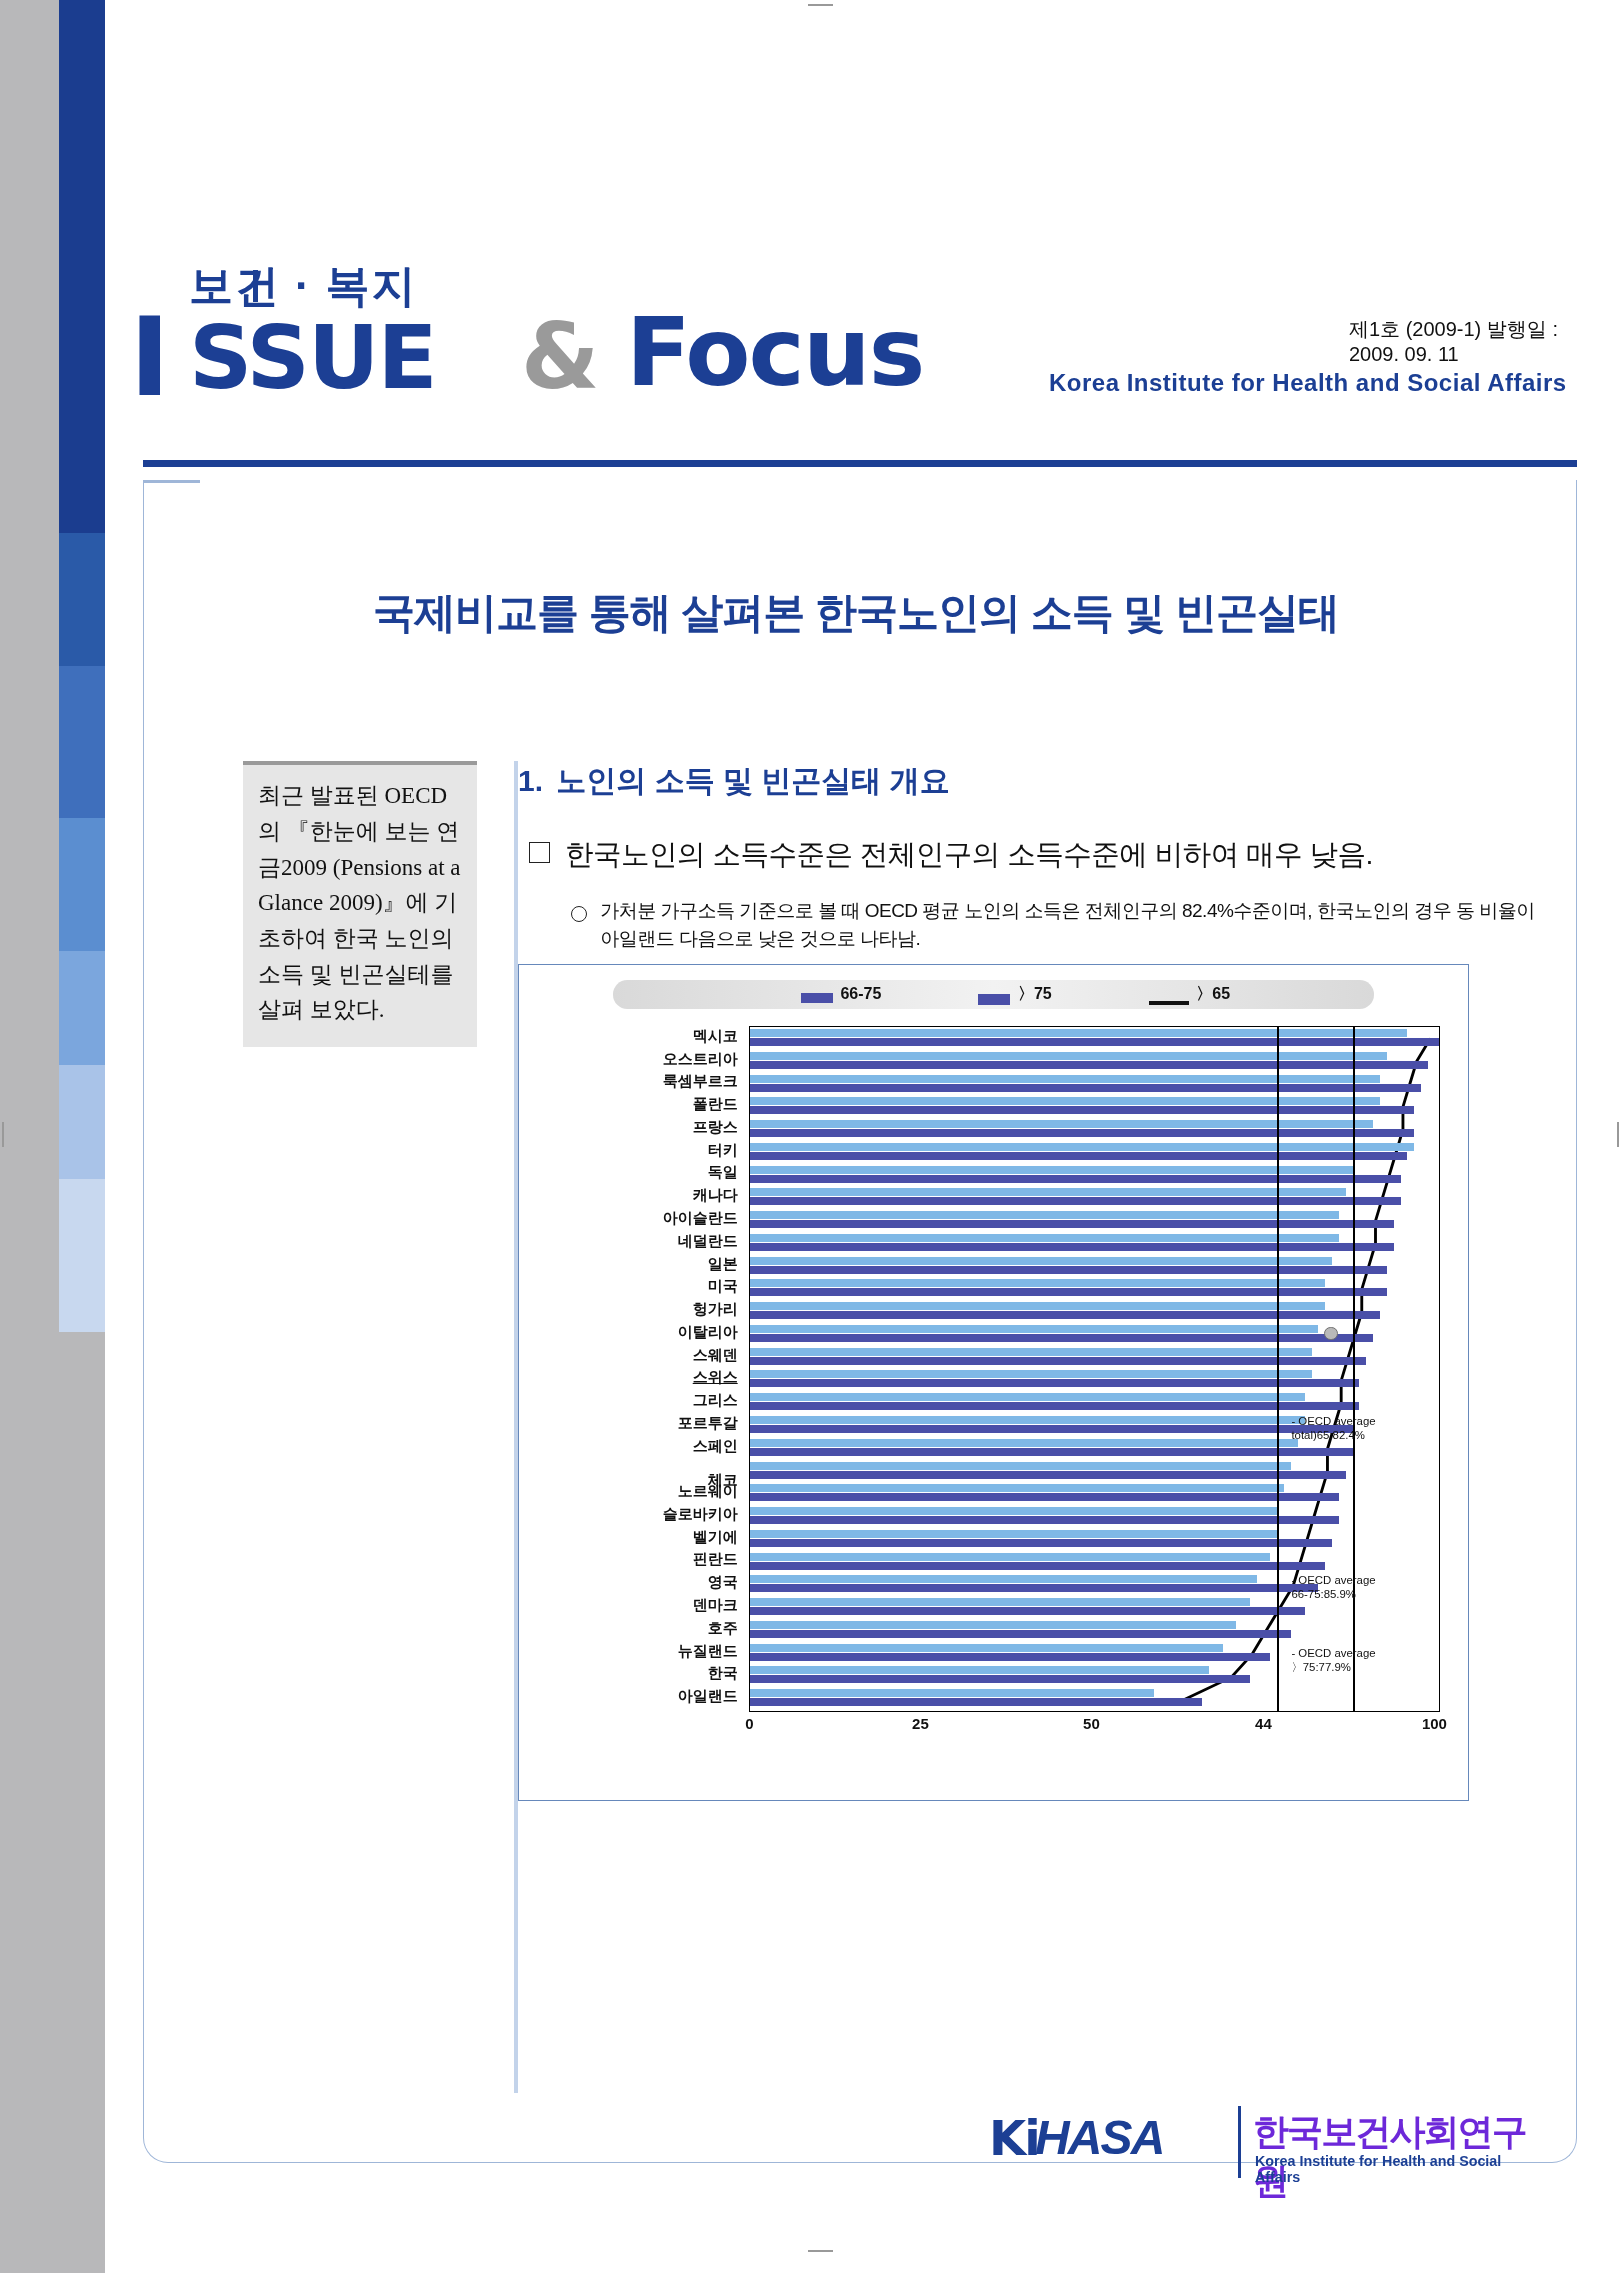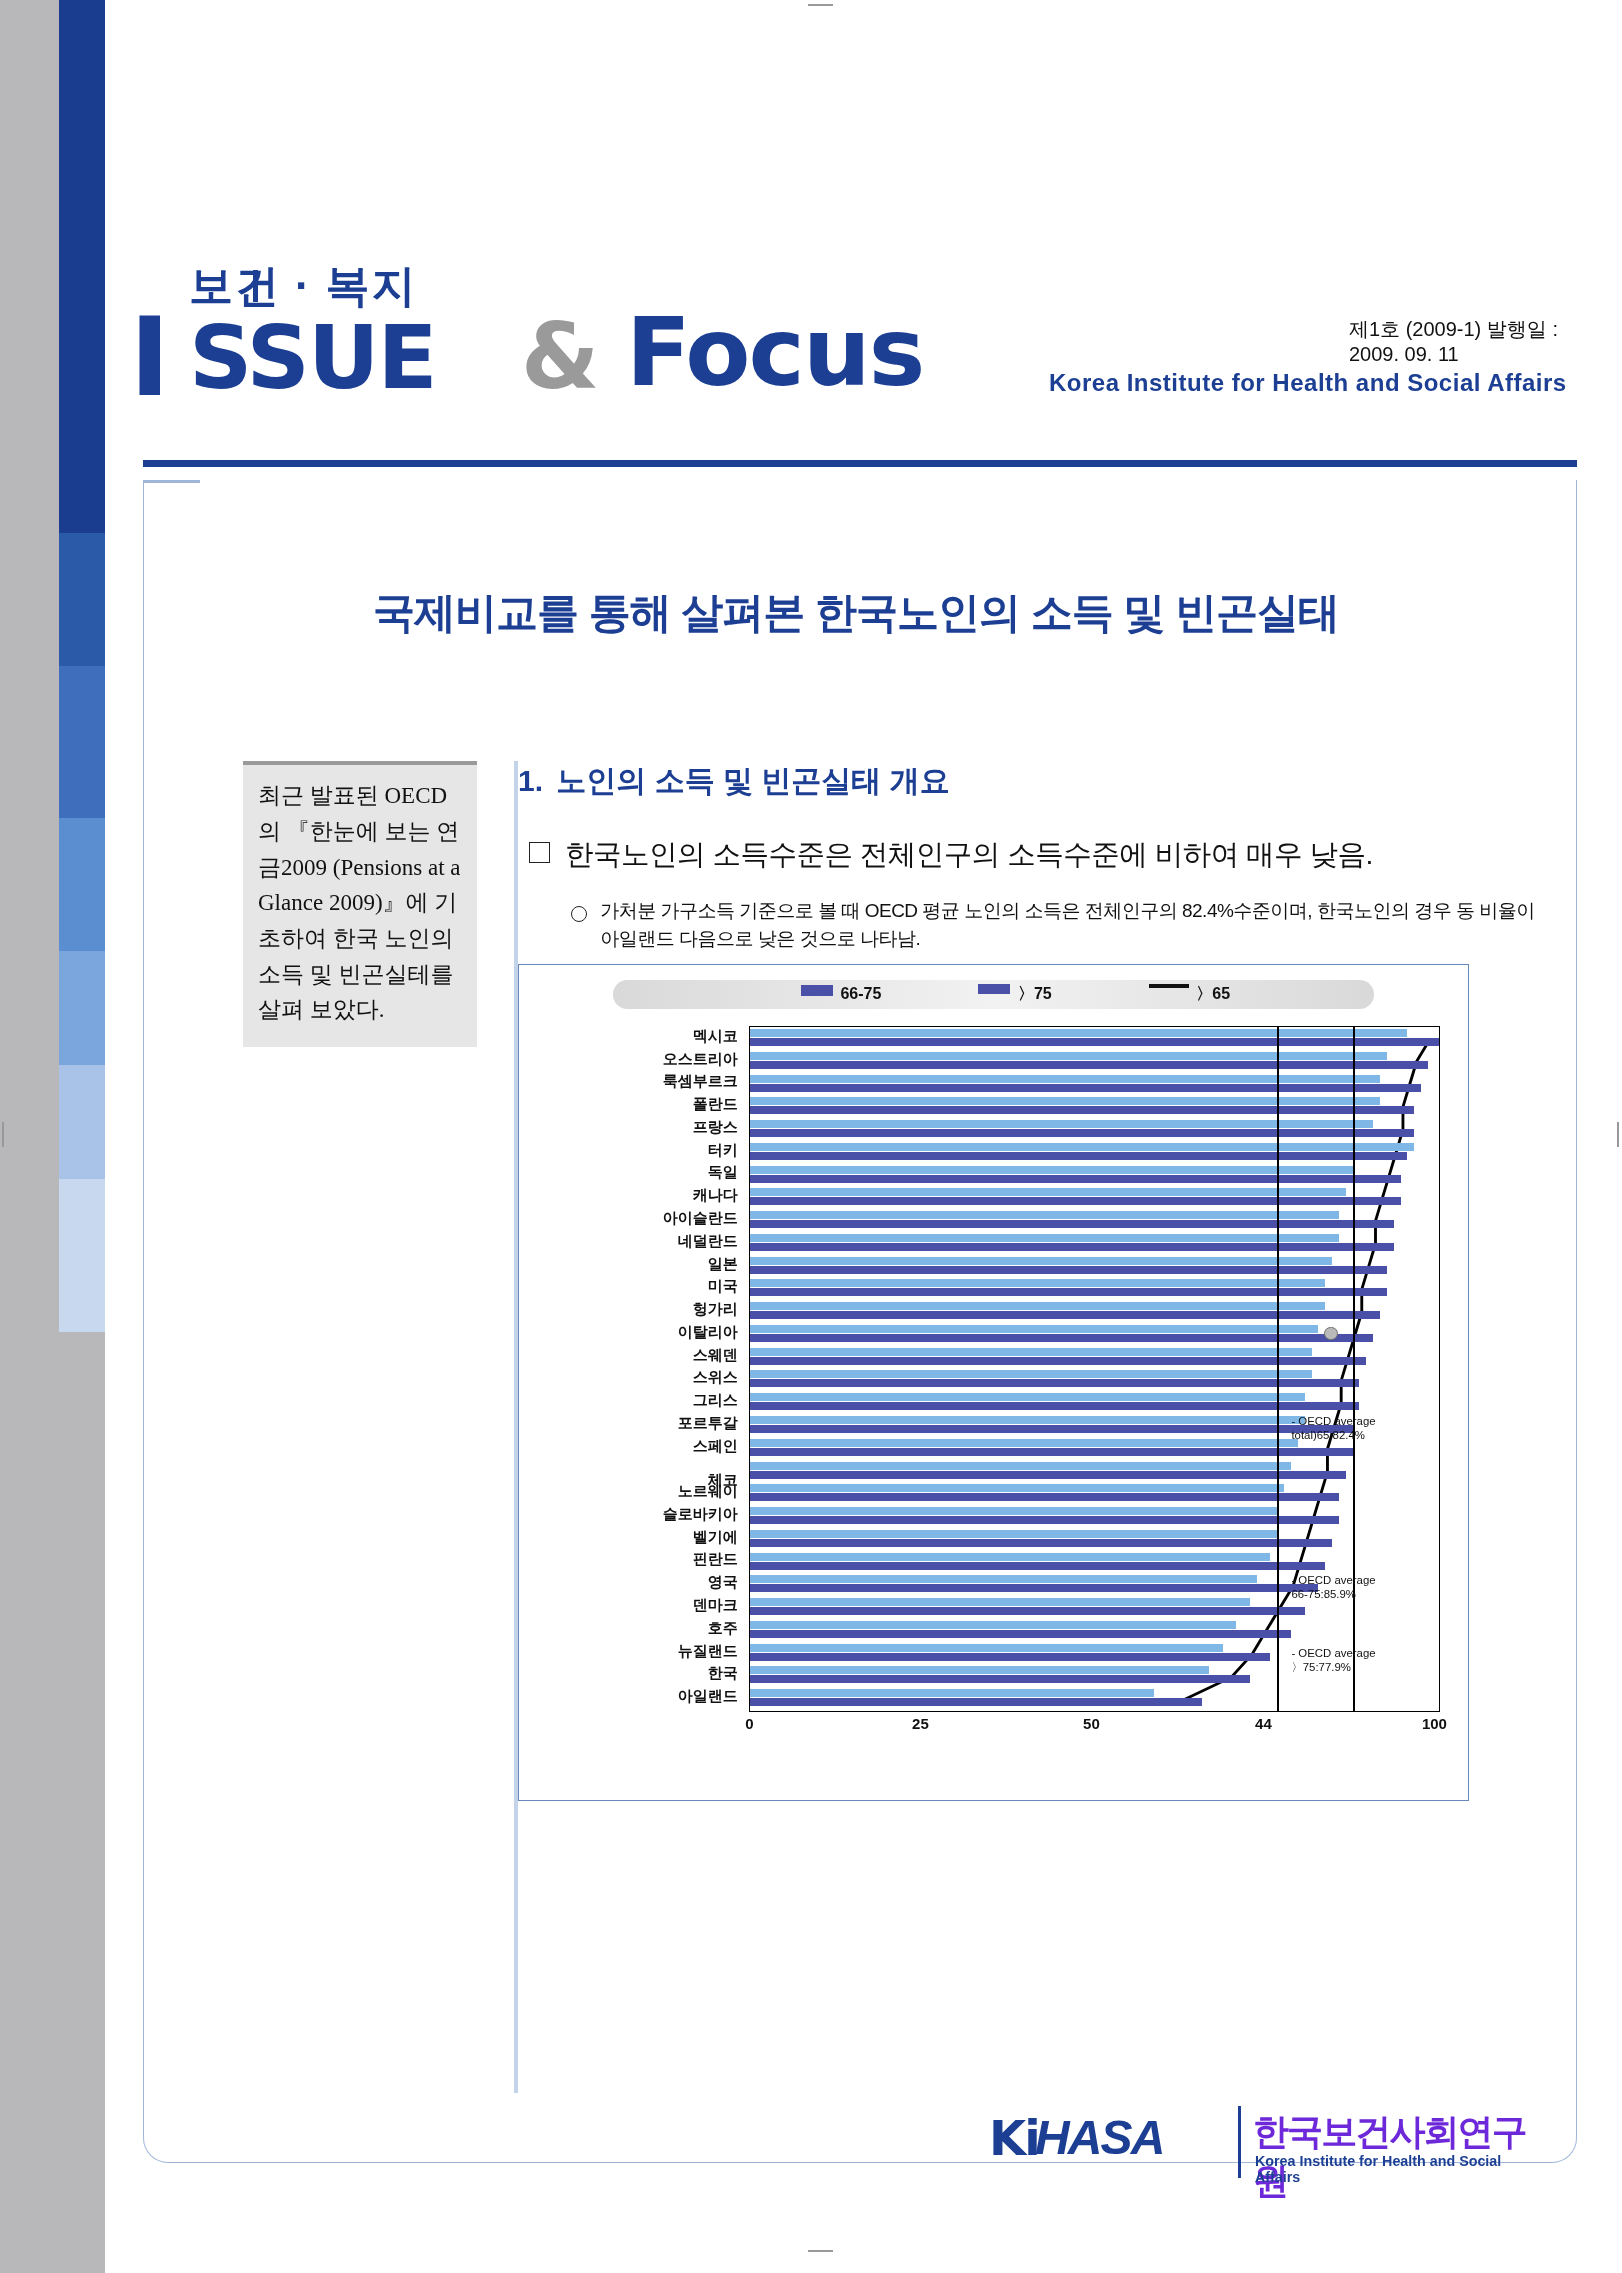--- a/index.html
+++ b/index.html
@@ -70,21 +70,21 @@
   .bullet-lv2 .txt { font-size: 19px; line-height: 1.45; color: #111; letter-spacing: -0.5px; }
 
   .fig-caption { margin-top: 30px; font-size: 25px; font-weight: bold; color: #2f6fc0; letter-spacing: -0.5px; }
 
   
   .chart-box { margin-top: 11.4px; width: 951px; height: 837px; border: 1.9px solid #6688bb; background: #fff;
                position: relative; padding: 9.5px 11.4px; }
   .legend { position: relative; margin: 5.7px auto 3.8px auto; width: 761px; height: 28.5px;
             background: linear-gradient(to right,#d9d9d9,#f2f2f2,#d9d9d9); border-radius: 14.3px;
             display: flex; align-items: center; justify-content: center; gap: 53px; }
-  .legend .item { display: flex; align-items: flex-start; gap: 7.6px; font-size: 16px; font-weight: bold; color: #111; padding-left: 44px; }
+  .legend .item { display: flex; align-items: flex-end; gap: 7.6px; font-size: 16px; font-weight: bold; color: #111; padding-left: 44px; }
   .swatch { width: 32px; height: 10.5px; background: #4a4fa8; }
   .swatch.line { height: 3.8px; background: #111; width: 40px; }
 
   .plot { position: relative; margin: 9.5px 0 0 0; height: 742px; }
   .plot-area { position: absolute; left: 219px; top: 7.6px; right: 17px; bottom: 48px;
                border: 1.9px solid #000; background: #fff; overflow: hidden; }
   .row { position: absolute; left: 0; width: 100%; height: 23px; }
   .row .bar75 { position: absolute; left: 0; top: 1.9px; height: 7.6px; background: #7fb8e6; }
   .row .bar6675 { position: absolute; left: 0; top: 10.5px; height: 8.6px; background: #4a4fa8; }
   .ylabels { position: absolute; left: 0; top: 7.6px; width: 213px; }
@@ -185,21 +185,21 @@
           <div class="ylabel" style="top: 115px;">터키</div>
           <div class="ylabel" style="top: 137px;">독일</div>
           <div class="ylabel" style="top: 160px;">캐나다</div>
           <div class="ylabel" style="top: 183px;">아이슬란드</div>
           <div class="ylabel" style="top: 206px;">네덜란드</div>
           <div class="ylabel" style="top: 229px;">일본</div>
           <div class="ylabel" style="top: 251px;">미국</div>
           <div class="ylabel" style="top: 274px;">헝가리</div>
           <div class="ylabel" style="top: 297px;">이탈리아</div>
           <div class="ylabel" style="top: 320px;">스웨덴</div>
-          <div class="ylabel" style="top: 342px;">스위스</div>
+          <div class="ylabel" style="top: 342px; text-decoration: underline;">스위스</div>
           <div class="ylabel" style="top: 365px;">그리스</div>
           <div class="ylabel" style="top: 388px;">포르투갈</div>
           <div class="ylabel" style="top: 411px;">스페인</div>
           <div class="ylabel" style="top: 433px; margin-top: 12px;">체코</div>
           <div class="ylabel" style="top: 456px;">노르웨이</div>
           <div class="ylabel" style="top: 479px;">슬로바키아</div>
           <div class="ylabel" style="top: 502px;">벨기에</div>
           <div class="ylabel" style="top: 524px;">핀란드</div>
           <div class="ylabel" style="top: 547px;">영국</div>
           <div class="ylabel" style="top: 570px;">덴마크</div>

